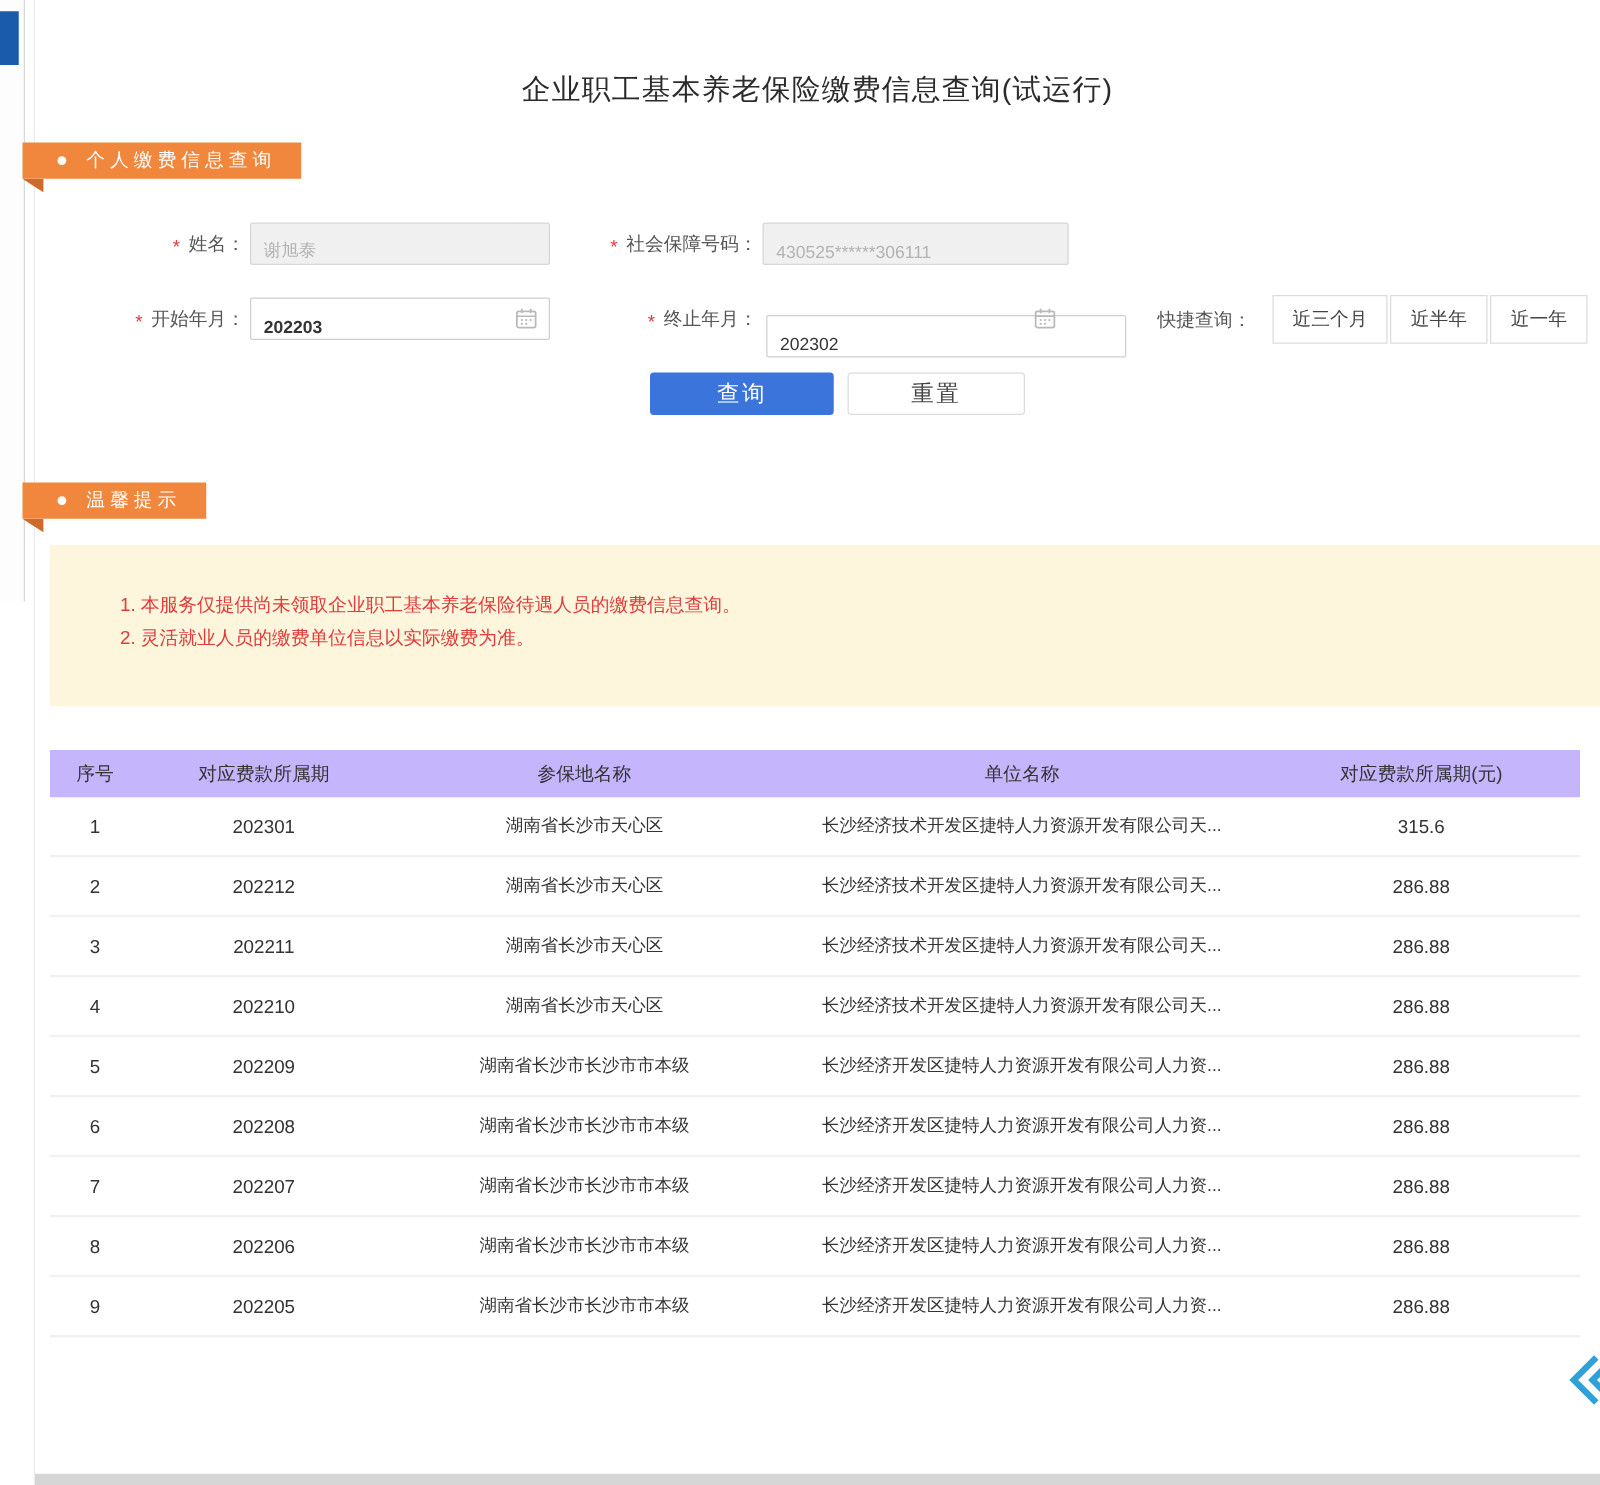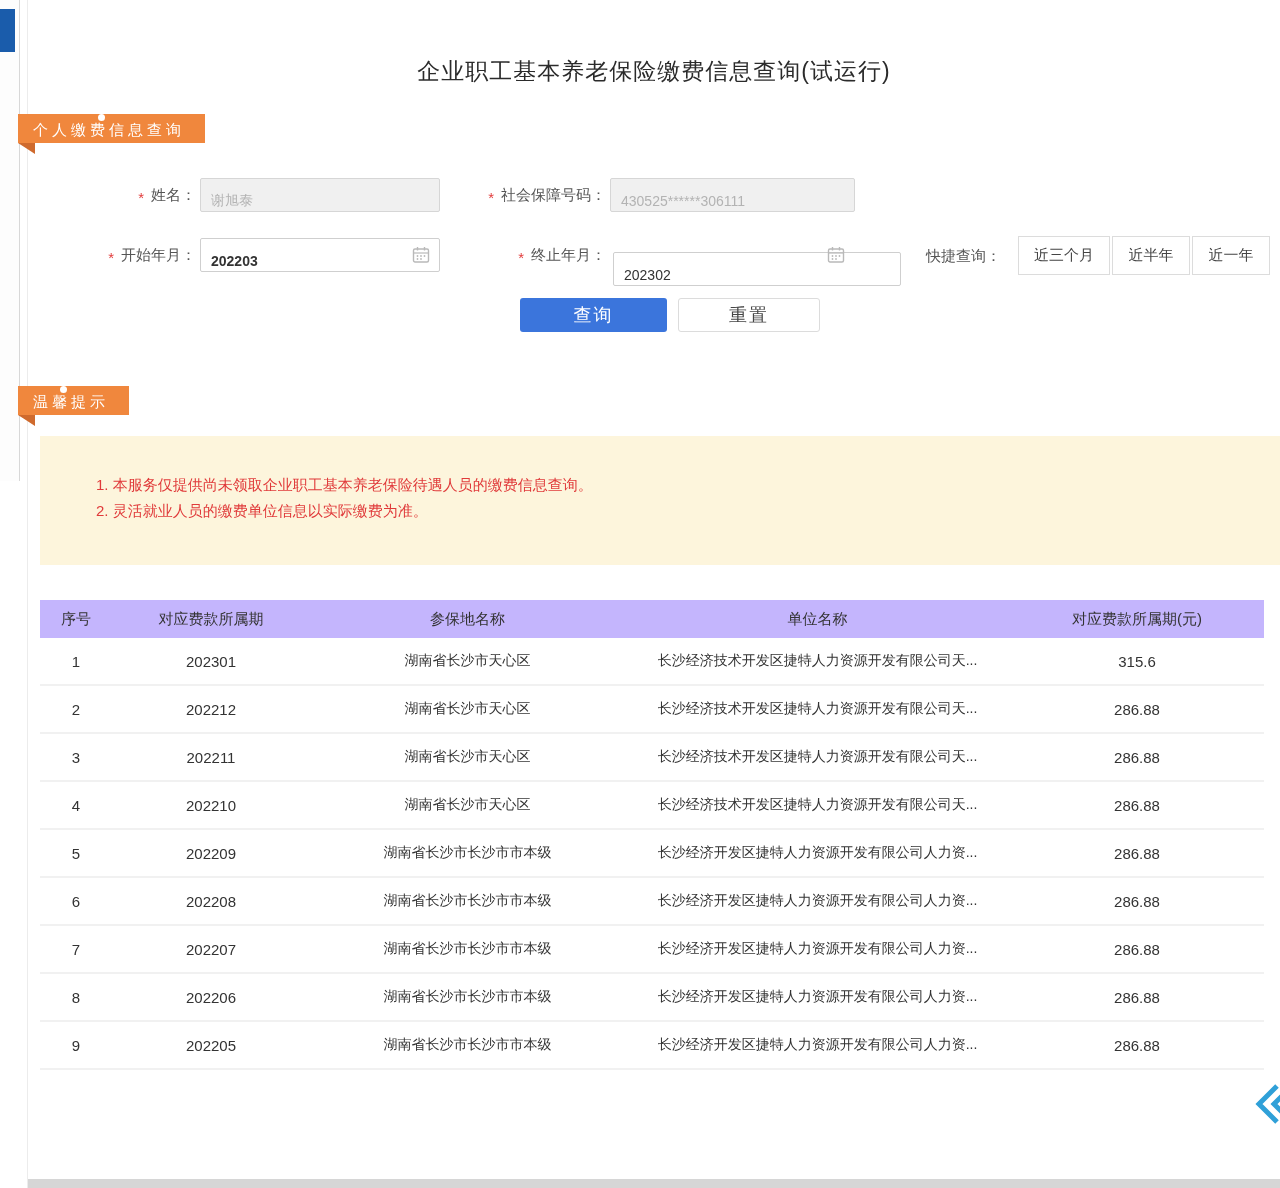--- a/index.html
+++ b/index.html
@@ -13,21 +13,21 @@
     background:#fdfdfd; border-right:1px solid #d8d8d8; }
   .side-active { position:absolute; left:0; top:9px; width:15px; height:43px; background:#1a5cab; }
   .main-panel { position:absolute; left:28px; top:0; width:1252px; height:1188px;
     background:#fff; box-shadow:-1px 0 0 #ececec; }
 
   .page-title { position:absolute; left:28px; top:56px; width:1252px; text-align:center;
     font-size:23px; color:#2b2b2b; letter-spacing:1px; }
 
   
   .ribbon { position:absolute; left:18px; height:29px; background:#f0873d; color:#fff;
-    display:flex; align-items:center; padding:0 20px 0 15px; font-size:15px; letter-spacing:4px; z-index:3;flex-direction:column; }
+    display:flex; align-items:center; padding:0 20px 0 28px; font-size:15px; letter-spacing:4px; z-index:3; }
   .ribbon .dot { width:7px; height:7px; border-radius:50%; background:#fff; margin-right:16px; flex:0 0 auto; }
   .ribbon .fold { position:absolute; left:0; top:100%; width:17px; height:11px; background:#cf6a2d;
     clip-path:polygon(0 0, 100% 0, 100% 100%, 30% 30%); }
   .ribbon-query { top:114px; }
   .ribbon-tips  { top:386px; }
 
   .form-label { position:absolute; height:34px; display:flex; align-items:center; justify-content:flex-end;
     font-size:15px; color:#555; }
   .req { color:#e23c3c; margin-right:7px; font-size:15px; position:relative; top:2px; }
   .txt-input { position:absolute; height:34px; border:1px solid #cfcfcf; border-radius:2px;

